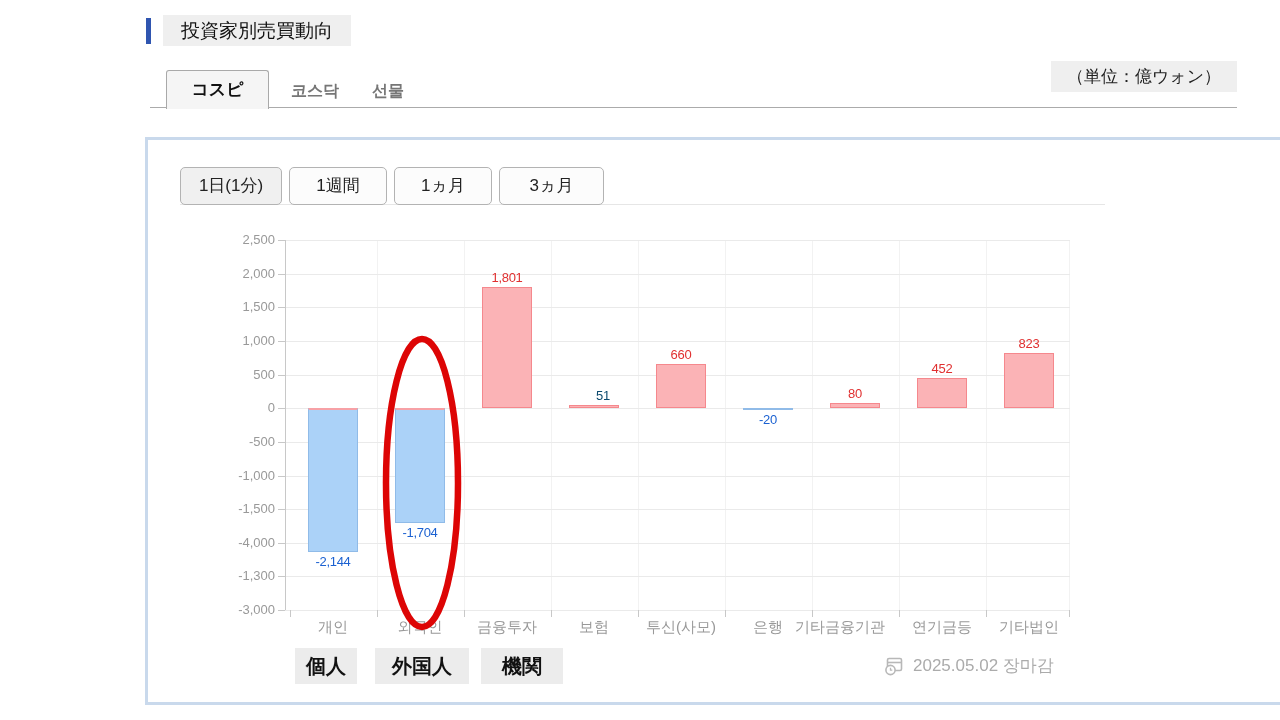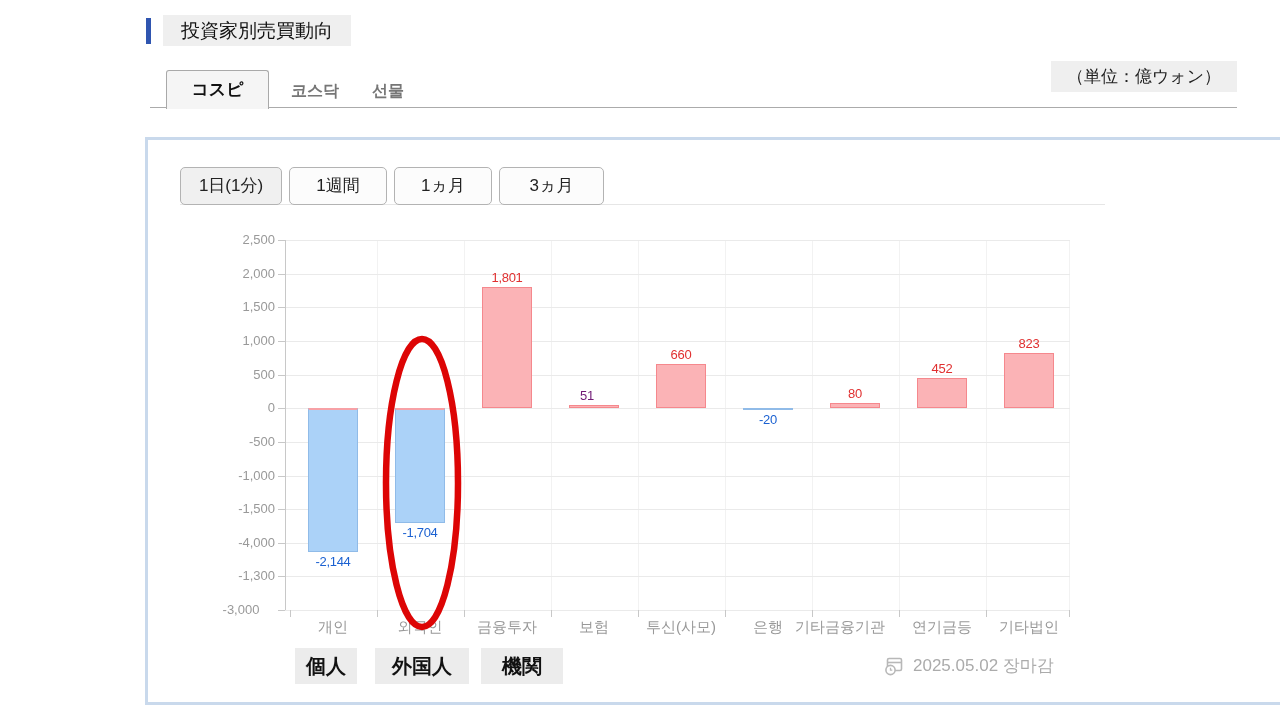--- a/index.html
+++ b/index.html
@@ -121,21 +121,21 @@
         <div class="ytick-mark" style="top: 269.1px;"></div>
         <div class="ytick-label" style="top: 261.1px;">-1,500</div>
         <div class="gridline-h" style="top: 302.7px;"></div>
         <div class="ytick-mark" style="top: 302.7px;"></div>
         <div class="ytick-label" style="top: 294.7px;">-4,000</div>
         <div class="gridline-h" style="top: 336.4px;"></div>
         <div class="ytick-mark" style="top: 336.4px;"></div>
         <div class="ytick-label" style="top: 328.4px;">-1,300</div>
         <div class="gridline-h" style="top: 370px;"></div>
         <div class="ytick-mark" style="top: 370px;"></div>
-        <div class="ytick-label" style="top: 362px; text-align: center;">-3,000</div>
+        <div class="ytick-label" style="top: 362px;">-3,000</div>
         <div class="axis-y"></div>
         <div class="xtick-mark" style="left: 4.5px;"></div>
         <div class="xtick-mark" style="left: 91.5px;"></div>
         <div class="xtick-mark" style="left: 178.5px;"></div>
         <div class="xtick-mark" style="left: 265.5px;"></div>
         <div class="xtick-mark" style="left: 352.5px;"></div>
         <div class="xtick-mark" style="left: 439.5px;"></div>
         <div class="xtick-mark" style="left: 526.5px;"></div>
         <div class="xtick-mark" style="left: 613.5px;"></div>
         <div class="xtick-mark" style="left: 700.5px;"></div>
@@ -143,21 +143,21 @@
         <div class="bar" style="left: 23px; width: 50px; top: 168.2px; height: 144.2px; background: rgb(171, 210, 248); border-width: 2px 1px 1px; border-style: solid; border-color: rgb(247, 161, 166) rgb(144, 187, 232) rgb(144, 187, 232); border-image: initial;"></div>
         <div class="bar-label" style="left: 8px; top: 314.4px; color: rgb(27, 97, 209);">-2,144</div>
         <div class="cat-label" style="left: -22px;">개인</div>
         <div class="bar" style="left: 110px; width: 50px; top: 168.2px; height: 114.6px; background: rgb(171, 210, 248); border-width: 2px 1px 1px; border-style: solid; border-color: rgb(247, 161, 166) rgb(144, 187, 232) rgb(144, 187, 232); border-image: initial;"></div>
         <div class="bar-label" style="left: 95px; top: 284.8px; color: rgb(27, 97, 209);">-1,704</div>
         <div class="cat-label" style="left: 65px;">외국인</div>
         <div class="bar" style="left: 197px; width: 50px; top: 47px; height: 121.2px; background: rgb(251, 179, 182); border: 1px solid rgb(245, 136, 141);"></div>
         <div class="bar-label" style="left: 182px; top: 30px; color: rgb(224, 48, 48);">1,801</div>
         <div class="cat-label" style="left: 152px;">금융투자</div>
         <div class="bar" style="left: 284px; width: 50px; top: 164.8px; height: 3.4px; background: rgb(251, 179, 182); border: 1px solid rgb(245, 136, 141);"></div>
-        <div class="bar-label" style="left: 262px; top: 147.8px; color: #701a75;">51</div>
+        <div class="bar-label" style="left: 278px; top: 147.8px; color: #0c4a6e;">51</div>
         <div class="cat-label" style="left: 239px;">보험</div>
         <div class="bar" style="left: 371px; width: 50px; top: 123.8px; height: 44.4px; background: rgb(251, 179, 182); border: 1px solid rgb(245, 136, 141);"></div>
         <div class="bar-label" style="left: 356px; top: 106.8px; color: rgb(224, 48, 48);">660</div>
         <div class="cat-label" style="left: 326px;">투신(사모)</div>
         <div class="bar" style="left: 458px; width: 50px; top: 168.2px; height: 2px; background: rgb(171, 210, 248); border: 1px solid rgb(144, 187, 232);"></div>
         <div class="bar-label" style="left: 443px; top: 172.2px; color: rgb(27, 97, 209); text-align: center;">-20</div>
         <div class="cat-label" style="left: 413px;">은행</div>
         <div class="bar" style="left: 545px; width: 50px; top: 162.8px; height: 5.4px; background: rgb(251, 179, 182); border: 1px solid rgb(245, 136, 141);"></div>
         <div class="bar-label" style="left: 530px; top: 145.8px; color: rgb(224, 48, 48);">80</div>
         <div class="cat-label" style="left: 485px;">기타금융기관</div>

